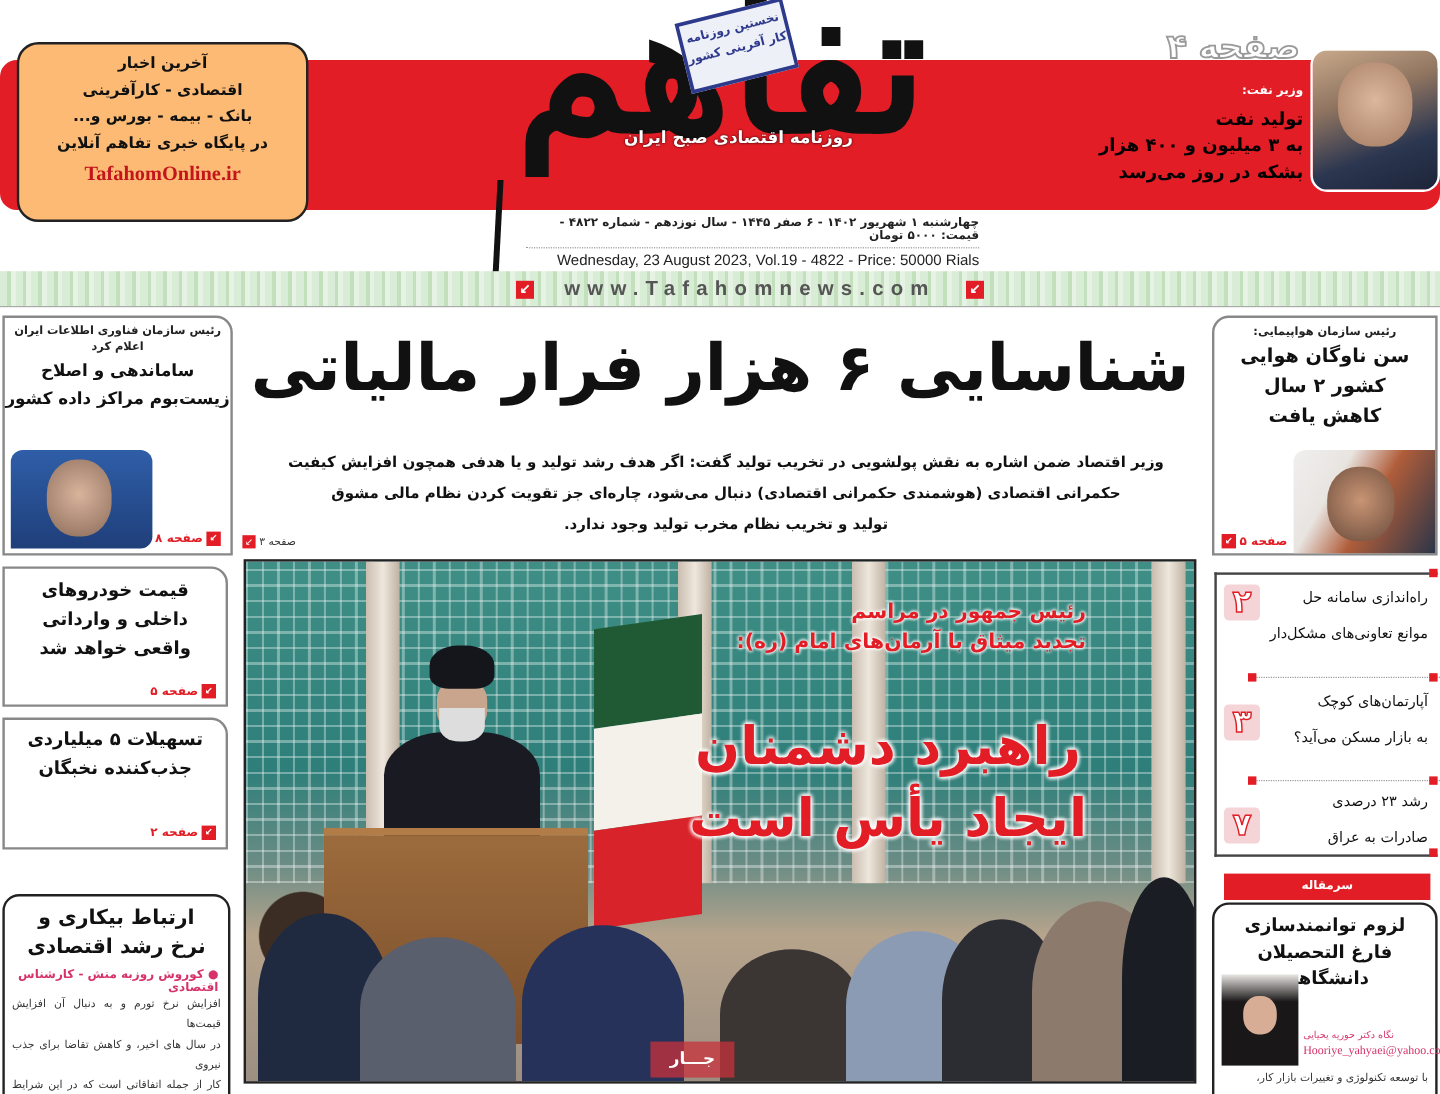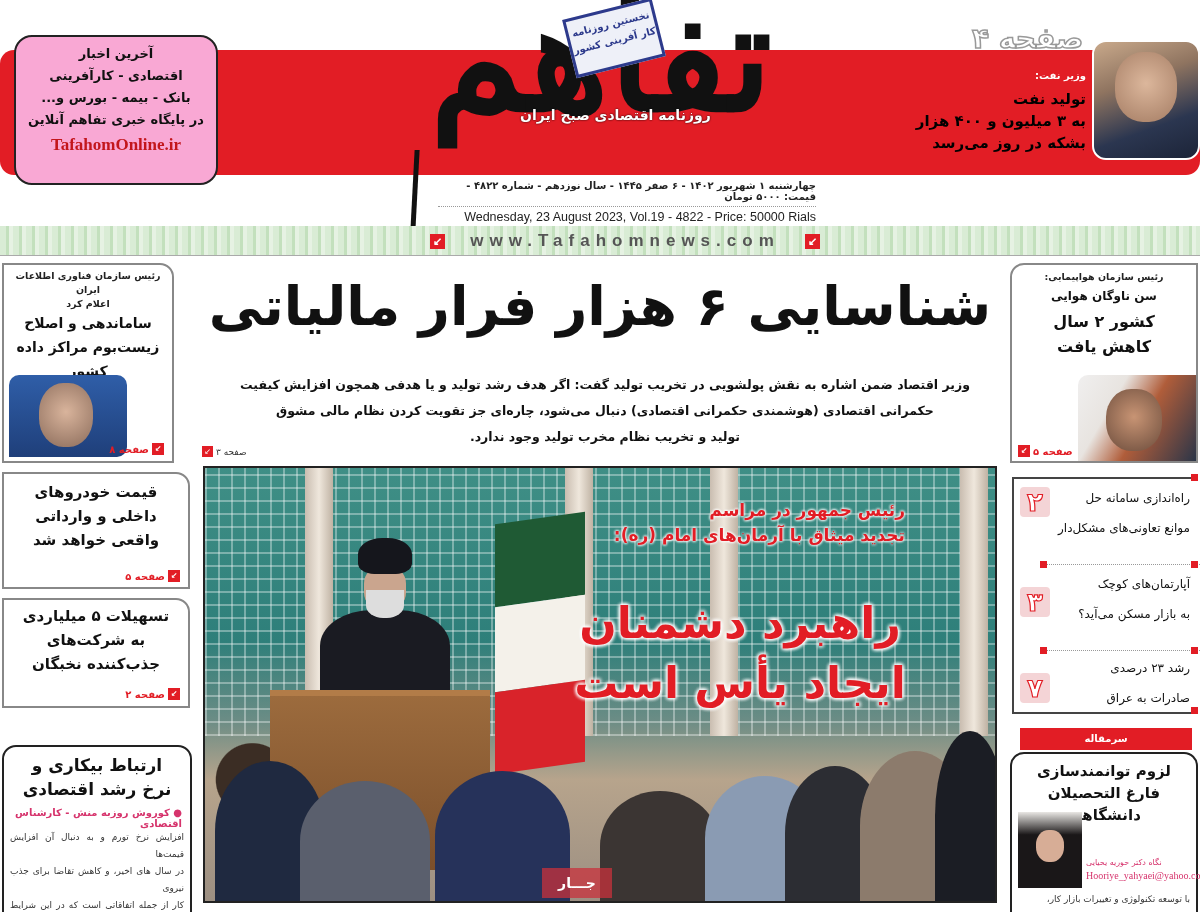--- a/index.html
+++ b/index.html
@@ -1,20 +1,20 @@
 <!DOCTYPE html>
 <html><head>
 <meta charset="utf-8">
 <style>
 *{box-sizing:border-box;margin:0;padding:0}
 html,body{width:1200px;height:912px;overflow:hidden;background:#fff}
 body{position:relative;font-family:"DejaVu Sans",sans-serif;color:#111;direction:rtl}
 
 .red-band{position:absolute;left:0;top:50px;width:1200px;height:125px;background:#e21d25;border-radius:14px}
-.news-box{position:absolute;left:14px;top:35px;width:204px;height:150px;background:#f9a8d4;border:2px solid #222;border-radius:18px;text-align:center;padding-top:6px}
+.news-box{position:absolute;left:14px;top:35px;width:243px;height:150px;background:#fdba74;border:2px solid #222;border-radius:18px;text-align:center;padding-top:6px}
 .news-box .l{font-size:13px;font-weight:bold;line-height:22px;color:#111}
 .news-box .url{font-family:"Liberation Serif",serif;font-weight:bold;font-size:17px;color:#c3161c;direction:ltr;margin-top:4px}
 .logo-text{position:absolute;left:430px;top:-18px;font-family:"DejaVu Serif",serif;font-size:150px;font-weight:bold;color:#111;line-height:1}
 .logo-sub{position:absolute;left:520px;top:107px;font-size:14px;font-weight:bold;color:#fff;text-shadow:0 0 2px #000}
 .stamp{position:absolute;left:568px;top:8px;width:92px;height:60px;border:3px solid #2d3a8c;background:#eef0f8;color:#2d3a8c;transform:rotate(-14deg);text-align:center;font-size:10px;font-weight:bold;line-height:17px;padding-top:4px}
 .date-fa{position:absolute;left:436px;top:180px;width:380px;font-size:10px;font-weight:bold;text-align:right;color:#222}
 .date-en{position:absolute;left:438px;top:206px;width:378px;font-family:"Liberation Sans",sans-serif;font-size:12.5px;direction:ltr;text-align:right;color:#222;border-top:1px dotted #999;padding-top:3px}
 .page4{position:absolute;left:972px;top:22px;font-size:28px;font-weight:bold;color:#fff;-webkit-text-stroke:1.5px #999}
 .minister-photo{position:absolute;left:1092px;top:40px;width:108px;height:120px;border-radius:14px;background:linear-gradient(160deg,#c9a98b 0%,#8f7460 35%,#2b3650 70%,#1c2438 100%);border:2px solid #fff}
 .minister-face{position:absolute;left:1115px;top:52px;width:62px;height:70px;border-radius:45%;background:radial-gradient(circle at 50% 45%,#dcb79c,#a47c63);}
@@ -105,21 +105,21 @@
   <div>بشکه در روز می‌رسد</div>
 </div>
 
 <div class="url-band"></div>
 <div class="url-text">
   <span class="arr">↙</span>
   <span>www.Tafahomnews.com</span>
   <span class="arr">↙</span>
 </div>
 
-<div class="box" style="left:2px;top:263px;width:172px;height:200px;">
+<div class="box" style="left:2px;top:263px;width:192px;height:200px;">
   <div style="padding-top:4px">
     <div class="kicker">رئیس سازمان فناوری اطلاعات ایران</div>
     <div class="kicker">اعلام کرد</div>
     <div class="bhead" style="font-size:14px">ساماندهی و اصلاح</div>
     <div class="bhead" style="font-size:14px">زیست‌بوم مراکز داده کشور</div>
   </div>
   <div class="photo" style="left:5px;top:110px;width:118px;height:82px;background:linear-gradient(180deg,#2f5ea8,#1f3f7a);">
     <div style="position:absolute;left:30px;top:8px;width:54px;height:64px;border-radius:45%;background:radial-gradient(circle at 50% 45%,#d9b49c,#8a6b5a);"></div>
   </div>
   <div class="pg" style="position:absolute;right:8px;top:178px">
@@ -136,21 +136,20 @@
   </div>
   <div class="pg" style="position:absolute;right:8px;top:96px">
     <span class="ic">↙</span>
       <span>صفحه ۵</span>
   </div>
 </div>
 
 <div class="box" style="left:2px;top:598px;width:188px;height:110px;">
   <div style="padding-top:4px">
     <div class="bhead">تسهیلات ۵ میلیاردی</div>
-    <div class="bhead">به شرکت‌های</div>
     <div class="bhead">جذب‌کننده نخبگان</div>
   </div>
   <div class="pg" style="position:absolute;right:8px;top:88px">
     <span class="ic">↙</span>
       <span>صفحه ۲</span>
   </div>
 </div>
 
 <div class="tab" style="left:10px;top:721px;width:170px;margin-top:32px;">یادداشت</div>
 <div class="col-box" style="left:2px;top:745px;width:190px;height:170px;">
@@ -211,21 +210,21 @@
   <div class="hero-head">
     <div>راهبرد دشمنان</div>
     <div>ایجاد یأس است</div>
   </div>
   <div class="jaar">جـــار</div>
 </div>
 
 <div class="box rt" style="left:1010px;top:263px;width:188px;height:200px;">
   <div style="padding-top:5px">
     <div class="kicker">رئیس سازمان هواپیمایی:</div>
-    <div class="bhead" style="font-size:12px;line-height:25px">سن ناوگان هوایی</div>
+    <div class="bhead" style="font-size:16px;line-height:25px">سن ناوگان هوایی</div>
     <div class="bhead" style="font-size:16px;line-height:25px">کشور ۲ سال</div>
     <div class="bhead" style="font-size:16px;line-height:25px">کاهش یافت</div>
   </div>
   <div class="photo" style="left:66px;top:110px;width:118px;height:86px;border-radius:10px 0 0 0;background:linear-gradient(120deg,#f0efef 0%,#e8e4e0 30%,#b05d3a 55%,#2b3548 100%);">
     <div style="position:absolute;left:28px;top:14px;width:56px;height:62px;border-radius:45%;background:radial-gradient(circle at 50% 45%,#c89474,#6b4c3c);"></div>
   </div>
   <div class="pg" style="position:absolute;left:6px;top:180px;flex-direction:row-reverse">
     <span class="ic">↙</span>
       <span>صفحه ۵</span>
   </div>

